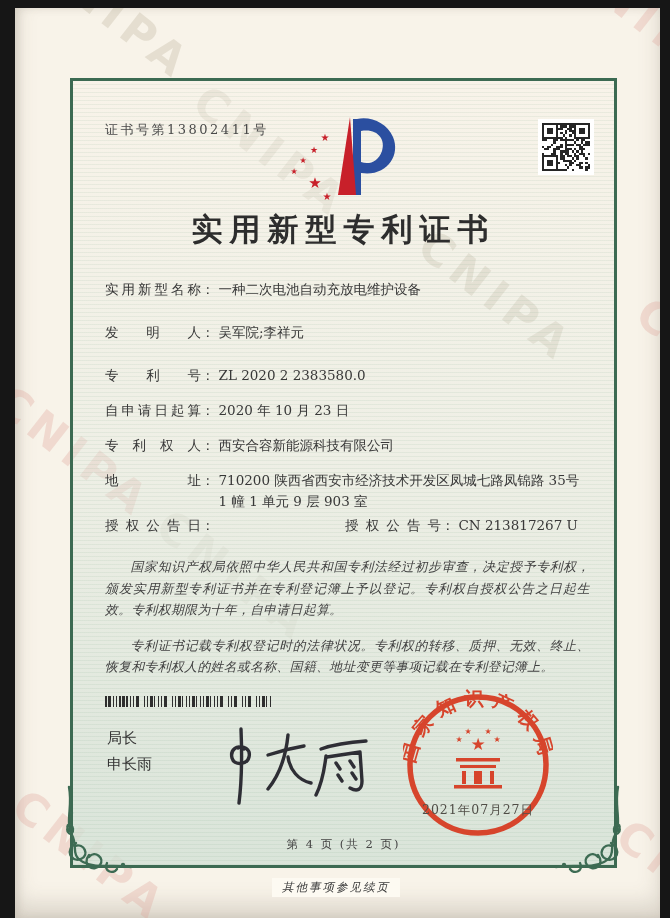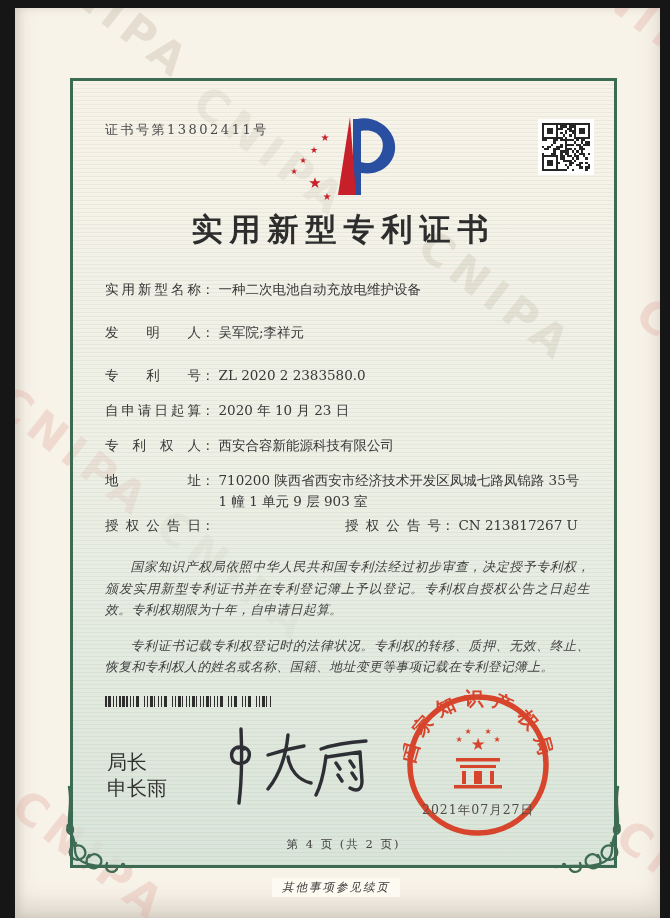--- a/index.html
+++ b/index.html
@@ -71,21 +71,21 @@
   .body-text p { text-indent:2em;margin-top:14px; }
   
   .barcode {
     position:absolute; left:32px; top:615px; width:168px; height:11px;
     background:repeating-linear-gradient(90deg,
       #2e2e2e 0 1.5px, transparent 1.5px 3px,
       #2e2e2e 3px 6px, transparent 6px 7.5px,
       #2e2e2e 7.5px 8.5px, transparent 8.5px 11px,
       #2e2e2e 11px 12px, transparent 12px 14px);
   }
-  .signer { position:absolute; left:34px; top:668px; font-size:20px; line-height:26px; color:#333; }
+  .signer { position:absolute; left:34px; top:644px; font-size:15px; line-height:26px; color:#333; }
   .signature { position:absolute; left:135px; top:634px; width:175px; height:100px; }
   
   .seal { position:absolute; left:330px; top:607px; width:150px; height:155px; }
   
   .page-number { position:absolute; bottom:13px; width:100%; text-align:center;
     font-size:11.5px; letter-spacing:2px; color:#444; }
   .note {
     position:absolute; left:257px; top:870px; z-index:3;
     background:#fdfaf2; padding:2px 10px;
     font-size:11.5px; font-style:italic; letter-spacing:2px; color:#3c3c3c;

